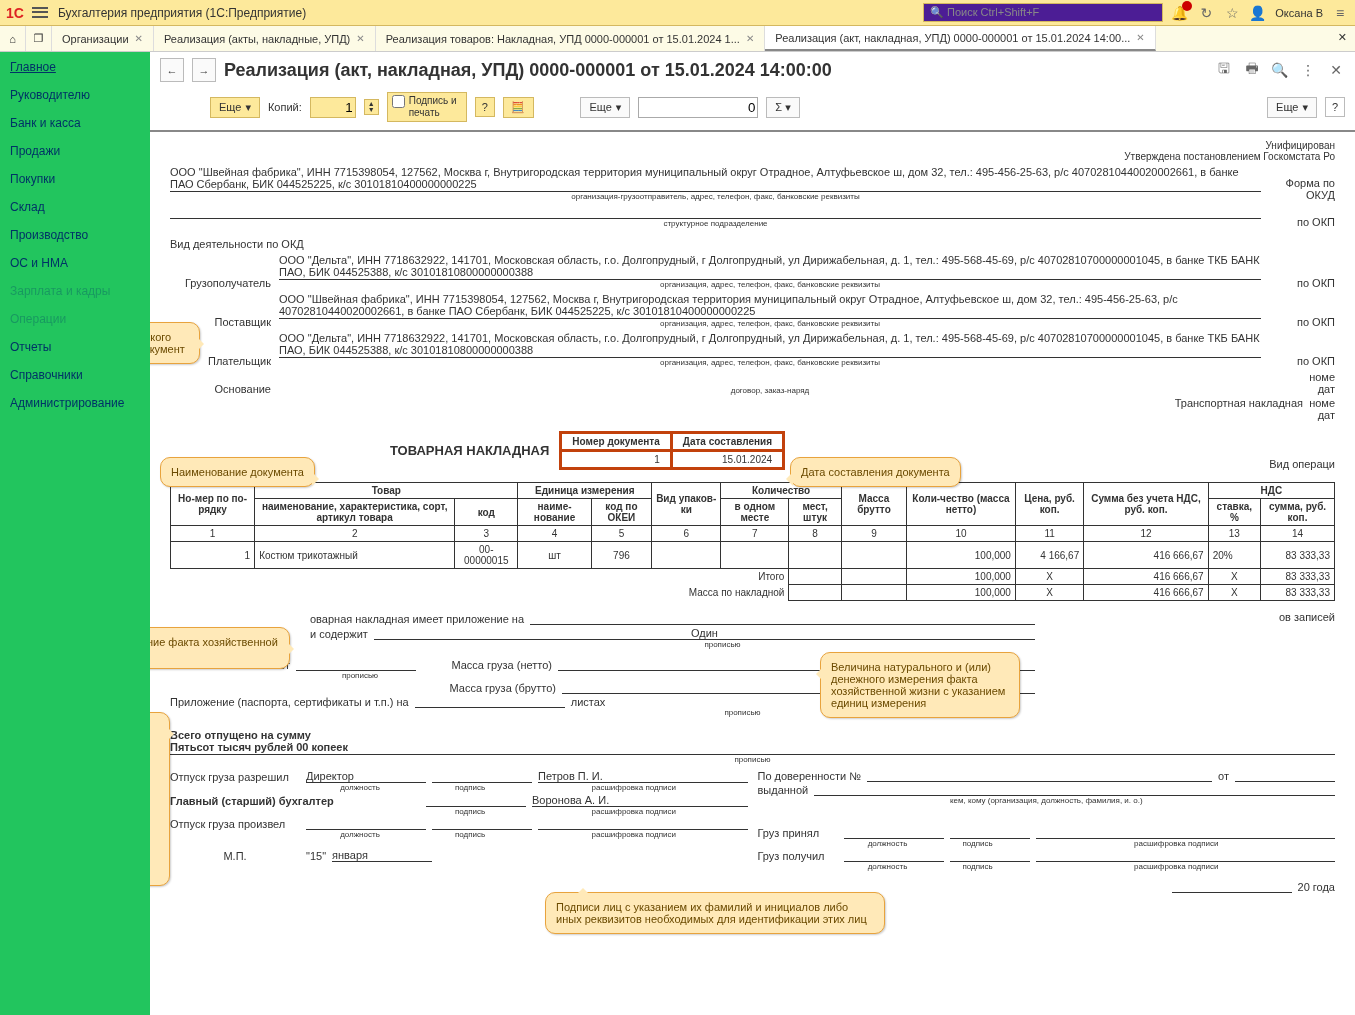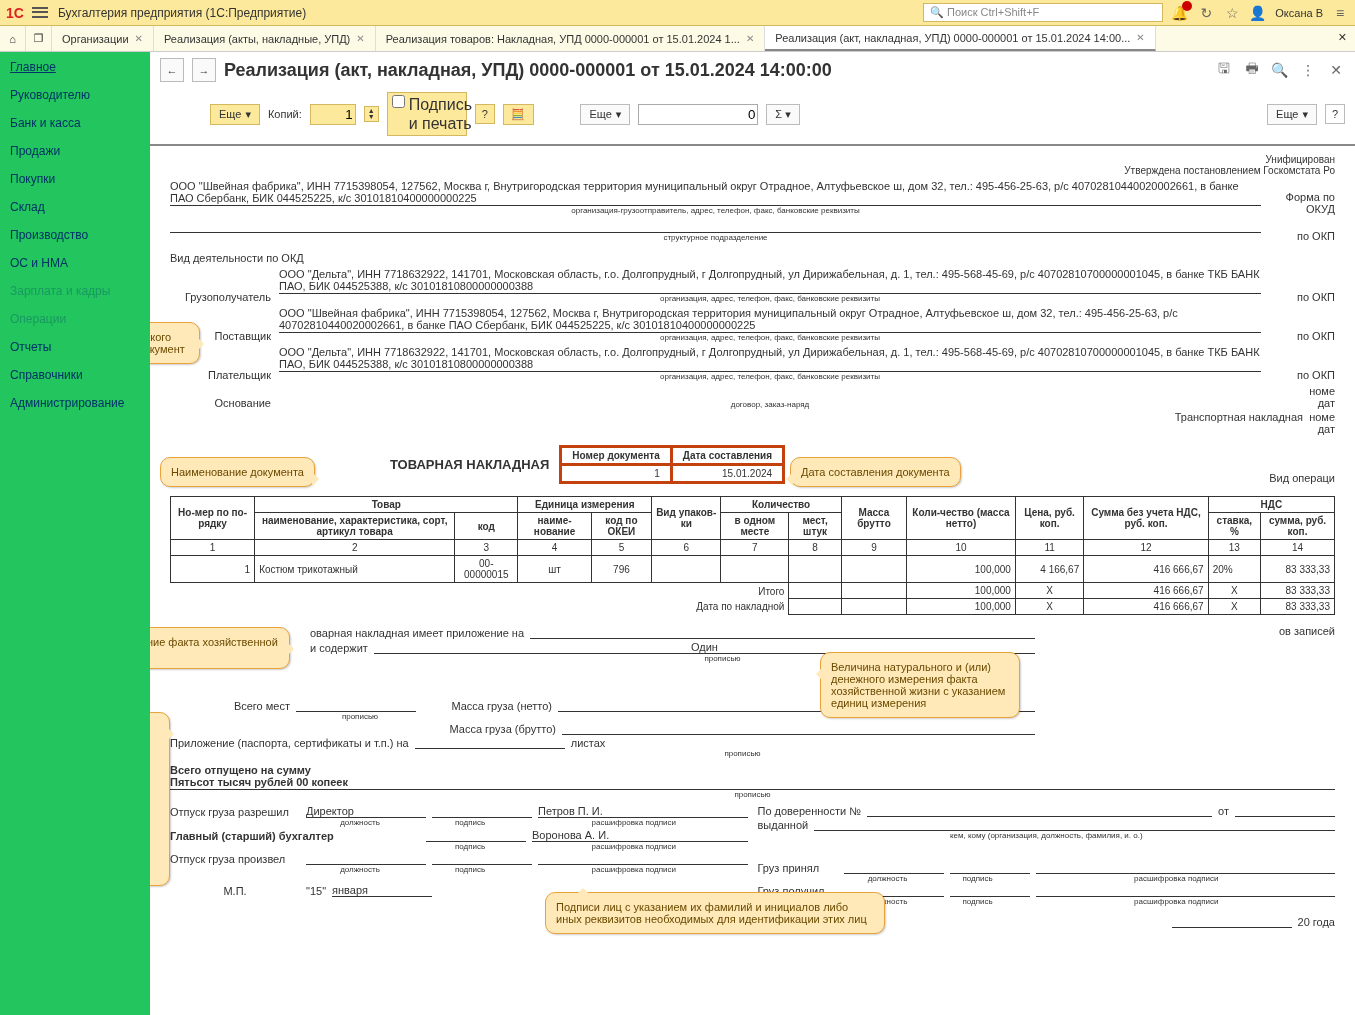--- a/index.html
+++ b/index.html
@@ -5,21 +5,21 @@
 * { box-sizing:border-box; margin:0; padding:0; font-family:Arial,sans-serif; }
 body { background:#fff; font-size:11px; color:#333; width:1355px; height:1015px; overflow:hidden; }
 
 
 .titlebar { background:#fde99b; height:26px; display:flex; align-items:center; padding:0 6px; border-bottom:1px solid #d4b860; }
 .logo-1c { color:#d22; font-weight:bold; font-size:14px; margin-right:8px; }
 .burger-icon { width:16px; height:14px; display:flex; flex-direction:column; justify-content:space-around; margin-right:10px; cursor:pointer; }
 .burger-icon span { height:2px; background:#555; }
 .title-text { font-size:12px; color:#333; }
 .title-right { margin-left:auto; display:flex; align-items:center; gap:8px; }
-.searchbox { background:#ffffff; border:1px solid #d4b860; padding:2px 6px; width:240px; font-size:11px; color:#888; }
+.searchbox { background:#4c1d95; border:1px solid #d4b860; padding:2px 6px; width:240px; font-size:11px; color:#888; }
 .tb-icon { width:18px; height:18px; display:flex; align-items:center; justify-content:center; cursor:pointer; color:#666; font-size:14px; }
 .bell-badge { position:relative; }
 .bell-badge::after { content:""; position:absolute; top:-3px; right:-3px; width:10px;height:10px; background:#c00; border-radius:50%; }
 
 
 .tabrow { background:#fdfbe6; height:26px; display:flex; align-items:stretch; border-bottom:1px solid #ccc; }
 .tabrow .home-icon,.tabrow .stack-icon { width:26px; display:flex; align-items:center; justify-content:center; border-right:1px solid #ddd; cursor:pointer; }
 .tab { padding:0 10px; display:flex; align-items:center; border-right:1px solid #ddd; cursor:pointer; font-size:11px; gap:6px; }
 .tab.active { background:#fff; border-bottom:2px solid #888; }
 .tab-close { color:#888; font-size:10px; cursor:pointer; }
@@ -37,21 +37,21 @@
 .navbtn { width:24px;height:24px; border:1px solid #bbb; background:#fafafa; display:flex; align-items:center; justify-content:center; cursor:pointer; }
 .doc-title { font-size:18px; font-weight:bold;text-align:right; }
 .hdr-icons { margin-left:auto; display:flex; gap:10px; }
 
 
 .toolbar { display:flex; align-items:center; gap:8px; padding:4px 10px 8px 60px; }
 .btn { border:1px solid #bbb; background:#fafafa; padding:3px 8px; font-size:11px; cursor:pointer; display:flex; align-items:center; gap:4px; }
 .btn.yellow { background:#fde99b; border-color:#d4b860; }
 .copies-input { width:46px; border:1px solid #999; text-align:right; padding:2px; background:#fff; }
 .checkbox-wrap { display:flex; align-items:flex-start; gap:4px; padding:2px 4px; }
-.checkbox-wrap span { font-size:16px; line-height:1.2; }
+.checkbox-wrap span { font-size:10px; line-height:1.2; }
 .help-btn { border:1px solid #bbb; width:20px; height:20px; display:flex; align-items:center; justify-content:center; cursor:pointer; }
 .spacer { flex:1; }
 .num-input { width:120px; border:1px solid #aaa; text-align:right; padding:2px; }
 
 
 .docbody { flex:1; overflow:auto; background:#fff; padding:8px 20px 20px 20px; border-top:2px solid #888; position:relative; font-size:11px; }
 .doc-right-meta { text-align:right; font-size:10px; }
 .party-underline { border-bottom:1px solid #333; padding-bottom:1px; }
 .party-caption { text-align:center; font-size:8px; }
 .label-left { display:inline-block; width:105px; text-align:right; padding-right:4px; }
@@ -326,21 +326,21 @@
           <td colspan="7" style="border:none;text-align:right;">Итого</td>
           <td></td>
               <td></td>
           <td class="right">100,000</td>
           <td style="text-align:center;">X</td>
           <td class="right">416 666,67</td>
           <td style="text-align:center;">X</td>
           <td class="right">83 333,33</td>
         </tr>
         <tr class="totals-row">
-          <td colspan="7" style="border:none;text-align:right;">Дата по накладной</td>
+          <td colspan="7" style="border:none;text-align:right;">Масса по накладной</td>
           <td></td>
               <td></td>
           <td class="right">100,000</td>
           <td style="text-align:center;">X</td>
           <td class="right">416 666,67</td>
           <td style="text-align:center;">X</td>
           <td class="right">83 333,33</td>
         </tr>
       </tbody>
         </table>
@@ -354,21 +354,21 @@
               </div>
             <div class="bf-line">
                 <span style="margin-left:140px;">и содержит</span>
                 <span class="bf-underline" style="text-align:center;"><span>Один</span></span>
               </div>
             <div class="bf-caption" style="margin-left:240px;">прописью</div>
             <div style="height:8px;"></div>
             <div class="bf-line">
               <span style="width:120px;text-align:right;">Всего мест</span>
               <span class="bf-underline" style="max-width:120px;"></span>
-              <span style="width:130px;text-align:right;margin-top:27px;">Масса груза (нетто)</span>
+              <span style="width:130px;text-align:right;">Масса груза (нетто)</span>
               <span class="bf-underline"></span>
             </div>
             <div style="display:flex;">
                 <span style="width:130px;"></span>
                 <span class="bf-caption" style="width:120px;">прописью</span>
               </div>
             <div class="bf-line">
               <span style="width:250px;"></span>
               <span style="width:130px;text-align:right;">Масса груза (брутто)</span>
               <span class="bf-underline"></span>

